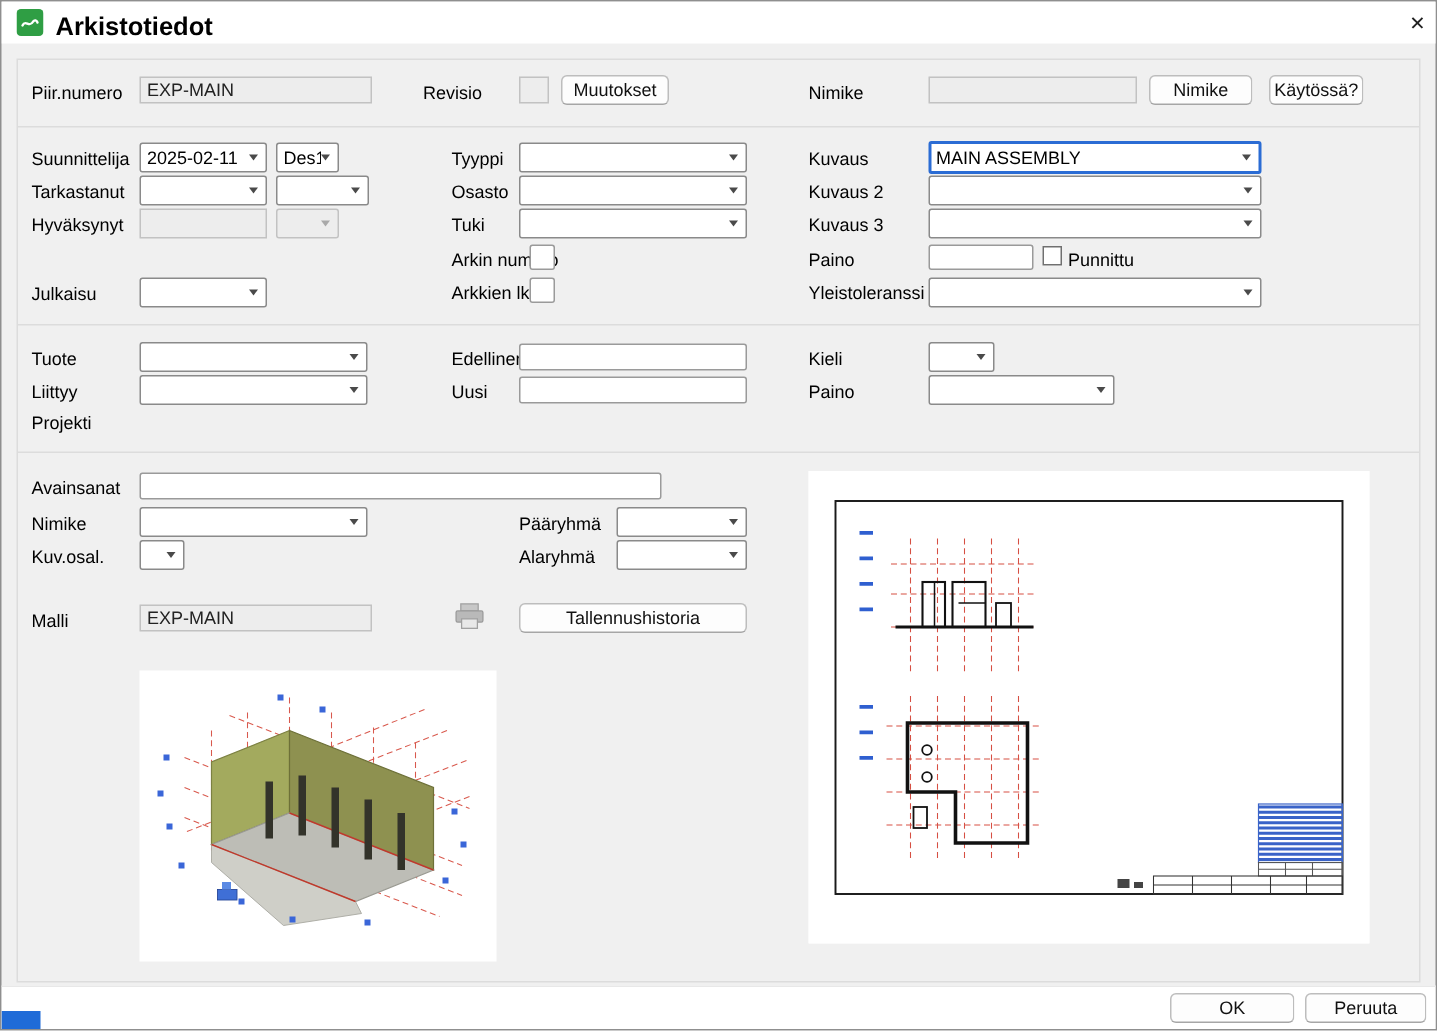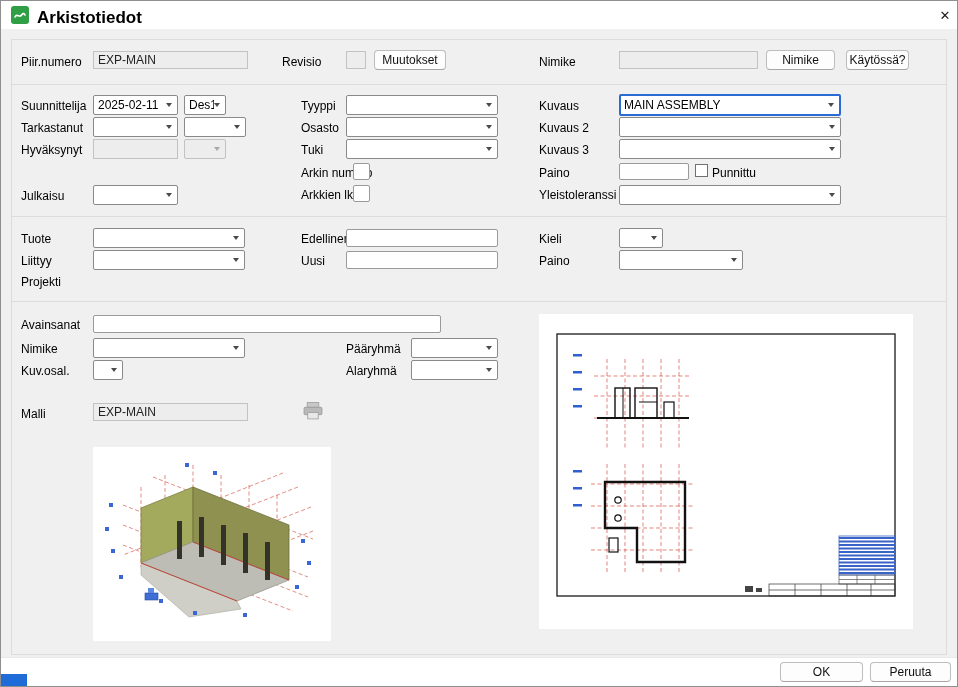--- a/index.html
+++ b/index.html
@@ -200,20 +200,21 @@
     <span class="chev"></span>
   </div>
 
   <span class="lbl" style="left:20px;top:406px">Malli</span>
   <div class="robox" style="left:92px;top:402px;width:155px;height:18px">EXP-MAIN</div>
   <svg class="printicon" viewBox="0 0 19 17">
     <rect x="4" y="0.5" width="11" height="4.5" fill="#c7c7c7" stroke="#a0a0a0" stroke-width="0.8"></rect>
     <rect x="1" y="5" width="17" height="7" rx="1" fill="#b9b9b9" stroke="#9a9a9a" stroke-width="0.8"></rect>
     <rect x="4.5" y="10" width="10" height="6" fill="#e8e8e8" stroke="#a0a0a0" stroke-width="0.8"></rect>
   </svg>
+  <button class="btn" style="left:345px;top:401px;width:152px;height:20px">Tallennushistoria</button>
 
   <div class="preview" style="left:92px;top:446px;width:238px;height:194px">
     <svg width="238" height="194" viewBox="0 0 238 194">
       <g stroke="#d23c2e" stroke-width="0.7" stroke-dasharray="4 2.5" fill="none" opacity="0.85">
         <path d="M100 18 V100"></path>
           <path d="M128 28 V110"></path>
           <path d="M156 38 V120"></path>
         <path d="M184 48 V130"></path>
           <path d="M72 28 V112"></path>
           <path d="M48 40 V120"></path>

